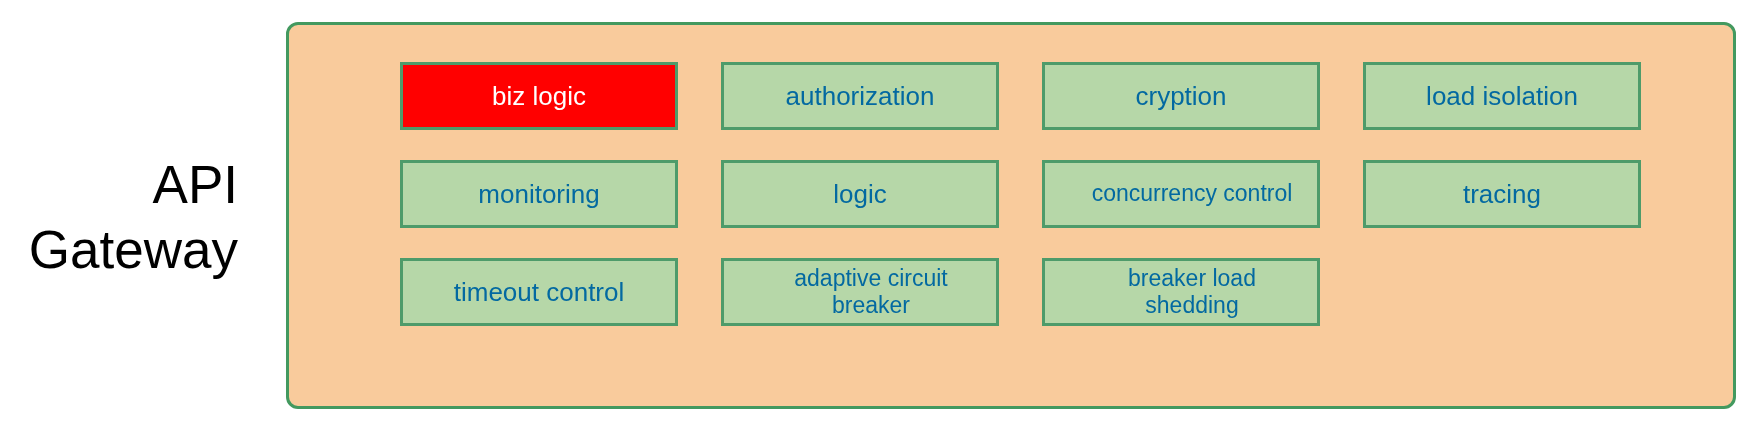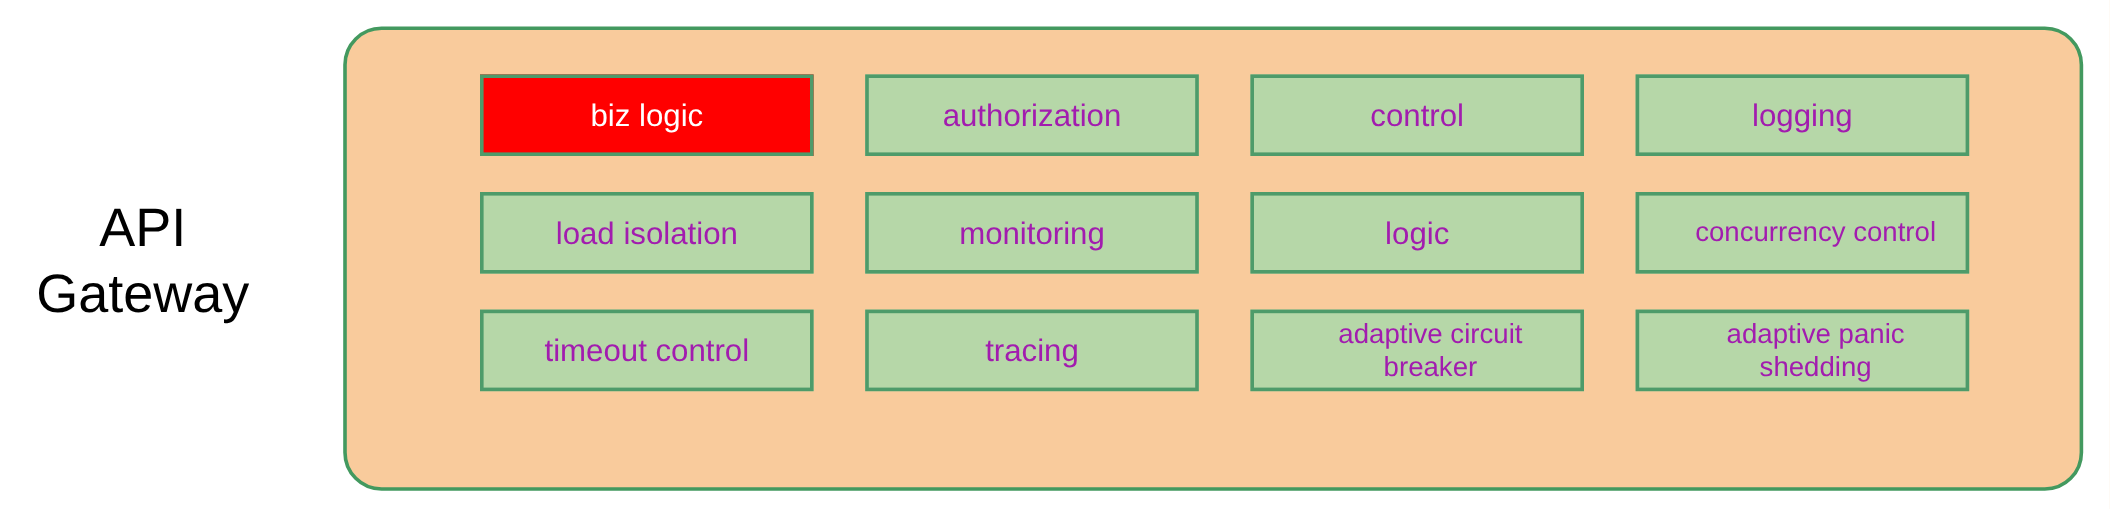--- a/index.html
+++ b/index.html
@@ -15,36 +15,36 @@
 
   .gateway-label {
     position: absolute;
     left: 0;
     top: 0;
     width: 238px;
     height: 100%;
     display: flex;
     flex-direction: column;
     justify-content: center;
-    align-items: center;
-    font-size: 45px;
+    align-items: flex-end;
+    font-size: 53px;
     line-height: 1.22;
     color: #000000;
     text-align: center;
   }
 
   .container {
     position: absolute;
     left: 286px;
     top: 22px;
     width: 1450px;
     height: 387px;
     background: var(--container-fill, #f9cb9c);
     border: 3px solid var(--container-border, #43995f);
-    border-radius: 32px;
+    border-radius: 12px;
     box-sizing: border-box;
   }
 
   .grid {
     display: grid;
     grid-template-columns: repeat(4, 278px);
     grid-auto-rows: 68px;
     column-gap: 43px;
     row-gap: 30px;
     padding: 37px 0 0 111px;
@@ -52,21 +52,21 @@
 
   .cell {
     background: var(--box-fill, #b6d7a8);
     border: 3px solid var(--box-border, #4e9b6a);
     box-sizing: border-box;
     display: flex;
     align-items: center;
     justify-content: center;
     text-align: center;
     font-size: 26px;
-    color: #a21caf;
+    color: #0369a1;
   }
 
   .cell.highlight {
     background: var(--highlight-fill, #ff0000);
     color: var(--highlight-text, #ffffff);
   }
 
   .cell.two-line {
     font-size: 23px;
     line-height: 1.18;
@@ -89,45 +89,42 @@
 
   <div class="container">
     <div class="grid">
         <div class="cell highlight">
           <span class="cell-label">biz logic</span>
         </div>
         <div class="cell">
           <span class="cell-label">authorization</span>
         </div>
         <div class="cell">
-          <span class="cell-label">control</span>
-        </div>
-        <div class="cell">
-          <span class="cell-label">logging</span>
+          <span class="cell-label">cryption</span>
         </div>
         <div class="cell">
           <span class="cell-label">load isolation</span>
         </div>
         <div class="cell">
           <span class="cell-label">monitoring</span>
         </div>
         <div class="cell">
           <span class="cell-label">logic</span>
         </div>
         <div class="cell two-line">
           <span class="cell-label">concurrency control</span>
         </div>
         <div class="cell">
-          <span class="cell-label">timeout control</span>
+          <span class="cell-label">tracing</span>
         </div>
         <div class="cell">
-          <span class="cell-label">tracing</span>
+          <span class="cell-label">timeout control</span>
         </div>
         <div class="cell two-line">
           <span class="cell-label">adaptive circuit breaker</span>
         </div>
         <div class="cell two-line">
-          <span class="cell-label">adaptive panic shedding</span>
+          <span class="cell-label">breaker load shedding</span>
         </div>
       </div>
   </div>
 
 </div>
 
 </body></html>

